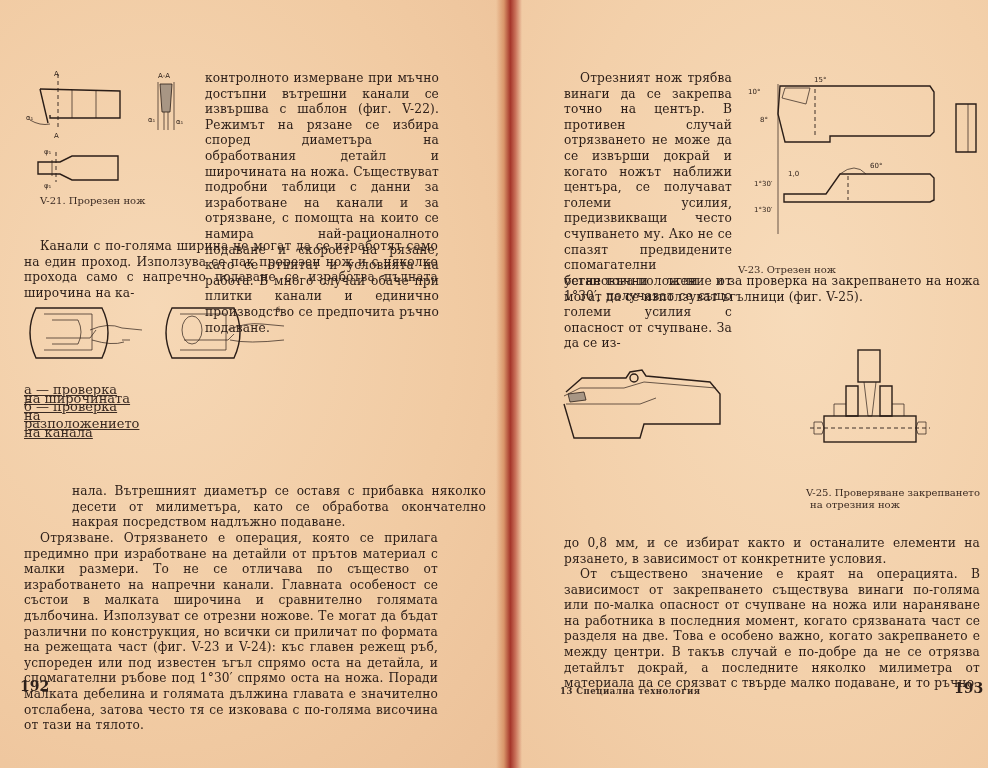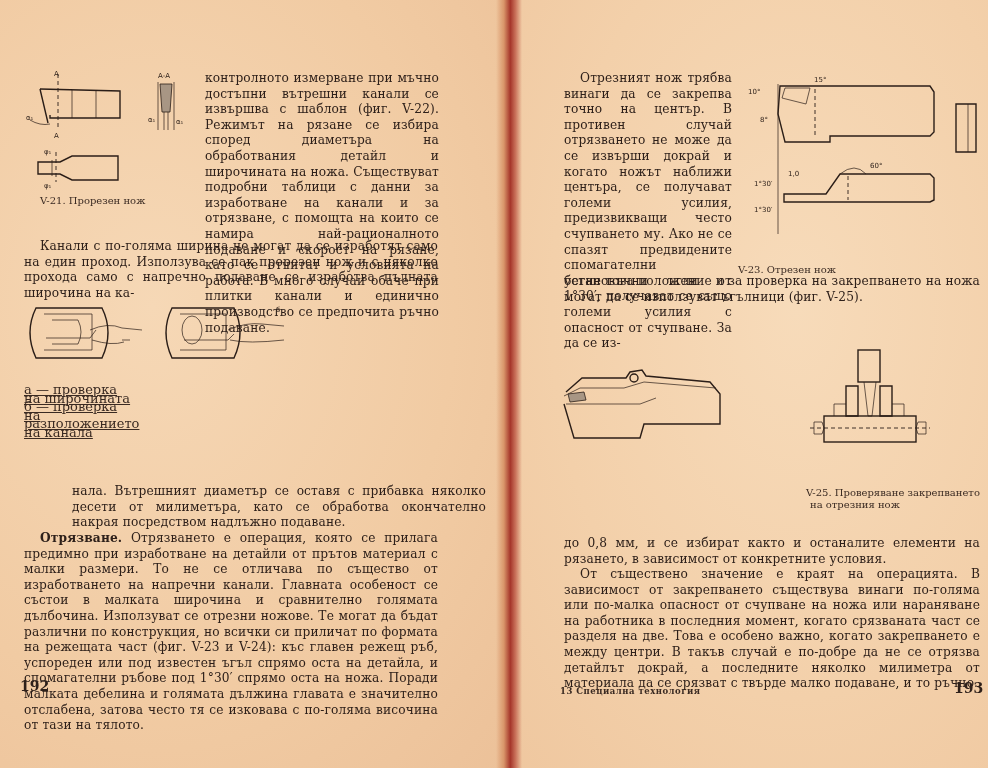--- a/index.html
+++ b/index.html
@@ -9,21 +9,21 @@
   .page-left { left:0; width:508px;
     background: radial-gradient(ellipse at 30% 40%, #f6d8b6 0%, #f1cba3 60%, #ecc199 100%); }
   .page-right { left:508px; width:480px;
     background: radial-gradient(ellipse at 60% 40%, #f7dbba 0%, #f3d0aa 60%, #efc79f 100%); }
   .gutter { position:absolute; left:496px; top:0; width:26px; height:768px;
     background: linear-gradient(90deg, rgba(236,190,150,0) 0%, #d9966a 30%, #a5352a 55%, #c9715a 75%, rgba(240,200,160,0) 100%); }
   .txt { position:absolute; font-size:12.2px; line-height:15.6px; letter-spacing:0.15px;
          text-align:justify; color:#2e201a; }
   .txt p { margin:0; text-indent:16px; }
   .txt p.noindent { text-indent:0; }
-  .bold { font-weight:bold; }
+  .bold { font-weight:normal; }
   .cap { position:absolute; font-size:10px; line-height:12px; color:#3a2a22; }
   .cap-sub { position:absolute; font-size:13px; line-height:8.5px; color:#3a2a22;text-decoration:underline; }
   .pnum { position:absolute; font-weight:bold; font-size:14px; color:#2e201a; }
   .footer { position:absolute; font-size:8.5px; font-weight:bold; color:#3a2a22; letter-spacing:0.5px; }
   svg.fig { position:absolute; overflow:visible; }
   svg.fig * { stroke:#2b1e18; fill:none; stroke-width:1.4; }
   svg.fig .thin { stroke-width:0.7; }
   svg.fig .dash { stroke-dasharray:4 3; stroke-width:0.9; }
   svg.fig .hatch { fill:#a89684; stroke-width:0.8; }
   svg.fig text { fill:#2b1e18; stroke:none; font-size:7px; font-family:"DejaVu Sans",sans-serif; }

